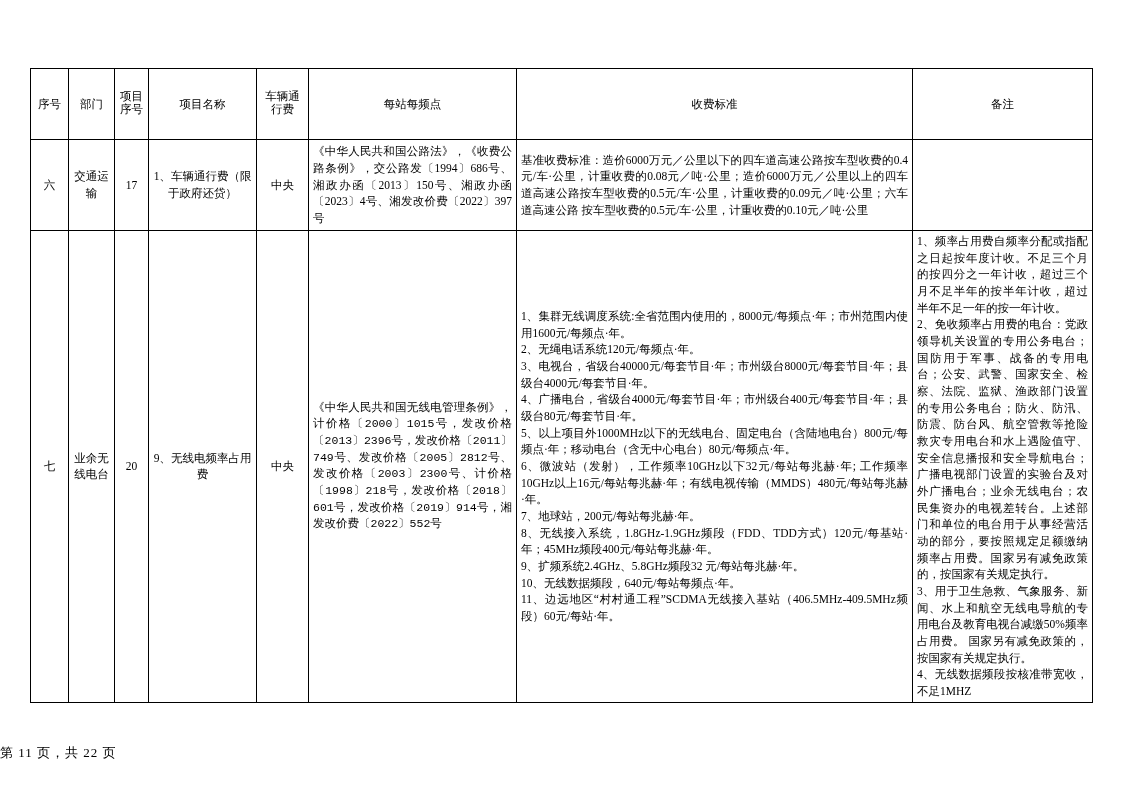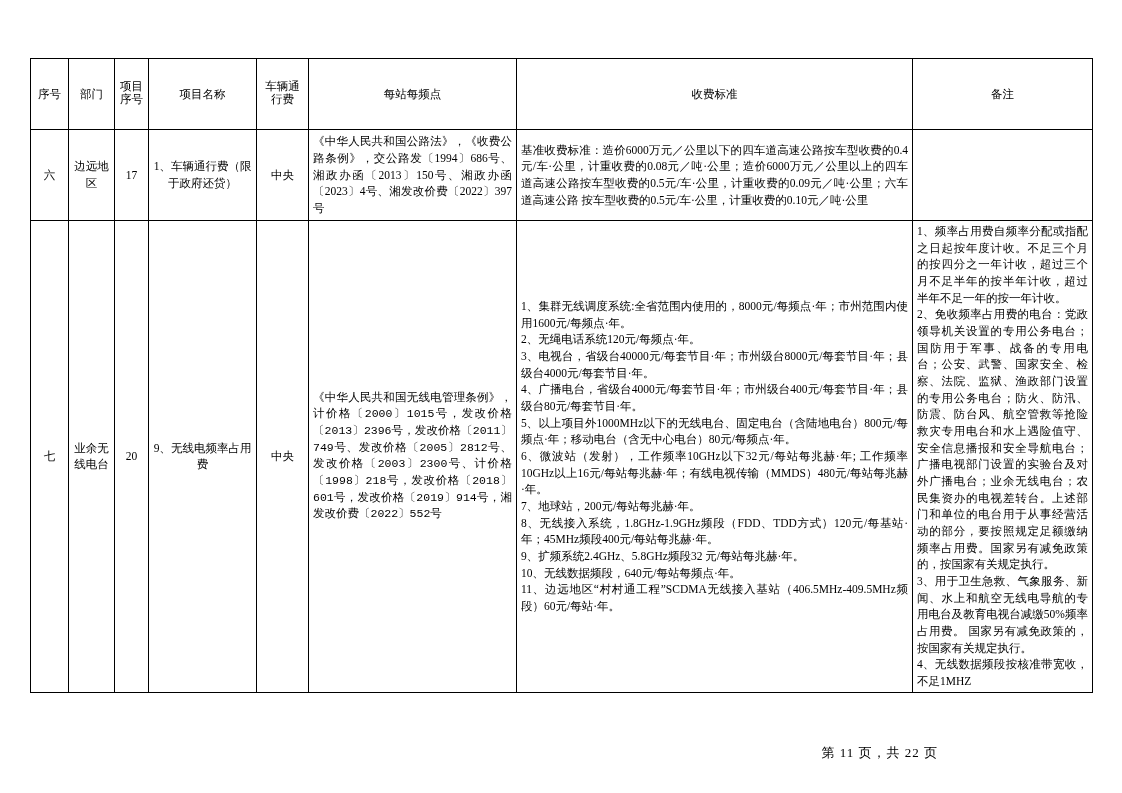--- a/index.html
+++ b/index.html
@@ -17,21 +17,21 @@
   }
   .page {
     position: absolute;
     left: 0; top: 0;
     width: 1122px;
     height: 793px;
   }
   table.fee-table {
     position: absolute;
     left: 30px;
-    top: 58px;
+    top: 68px;
     width: 1062px;
     border-collapse: collapse;
     table-layout: fixed;
   }
   table.fee-table td, table.fee-table th {
     border: 1px solid #000000;
     vertical-align: middle;
     padding: 2px 4px;
     font-weight: normal;
     font-size: 11.5px;
@@ -68,25 +68,24 @@
   }
   .row-a td { height: 86px; }
   .row-b td { height: 340px; vertical-align: top; }
   .row-b td.center { vertical-align: middle; }
 
   .footer {
     position: absolute;
     left: 0;
     top: 744px;
     width: 890px;
-    text-align: right;
+    text-align: left;
     font-size: 13px;
     letter-spacing: 1px;
     font-family: "Liberation Serif", "DejaVu Serif", serif;
-    padding-left: 48px;
   }
   .hdr-stack {
     display: inline-block;
     line-height: 1.12;
   }
 </style>
 </head>
 <body>
 
 <div class="page">
@@ -126,21 +125,21 @@
           <span class="hdr-stack">收费标准</span>
         </td>
         <td class="center">
           <span class="hdr-stack">备注</span>
         </td>
       </tr>
     </thead>
     <tbody>
       <tr class="row-a">
         <td class="center body-cell">六</td>
-        <td class="center body-cell">边远地区</td>
+        <td class="center body-cell">交通运输</td>
         <td class="center body-cell">17</td>
         <td class="center body-cell">1、车辆通行费（限于政府还贷）</td>
         <td class="center body-cell">中央</td>
         <td class="justify body-cell cell-pad">《中华人民共和国公路法》，《收费公路条例》，交公路发〔1994〕686号、湘政办函〔2013〕150号、湘政办函〔2023〕4号、湘发改价费〔2022〕397号</td>
         <td class="justify body-cell cell-pad">基准收费标准：造价6000万元／公里以下的四车道高速公路按车型收费的0.4元/车·公里，计重收费的0.08元／吨·公里；造价6000万元／公里以上的四车道高速公路按车型收费的0.5元/车·公里，计重收费的0.09元／吨·公里；六车道高速公路 按车型收费的0.5元/车·公里，计重收费的0.10元／吨·公里</td>
         <td class="justify body-cell cell-pad"></td>
       </tr>
       <tr class="row-b">
         <td class="center body-cell">七</td>
         <td class="center body-cell">业余无线电台</td>

